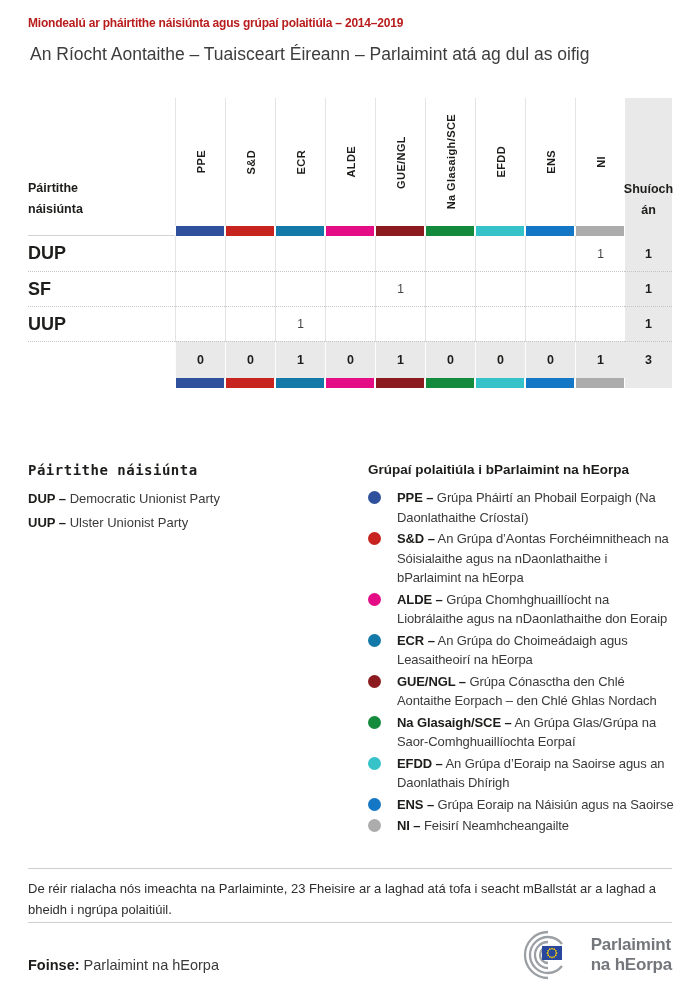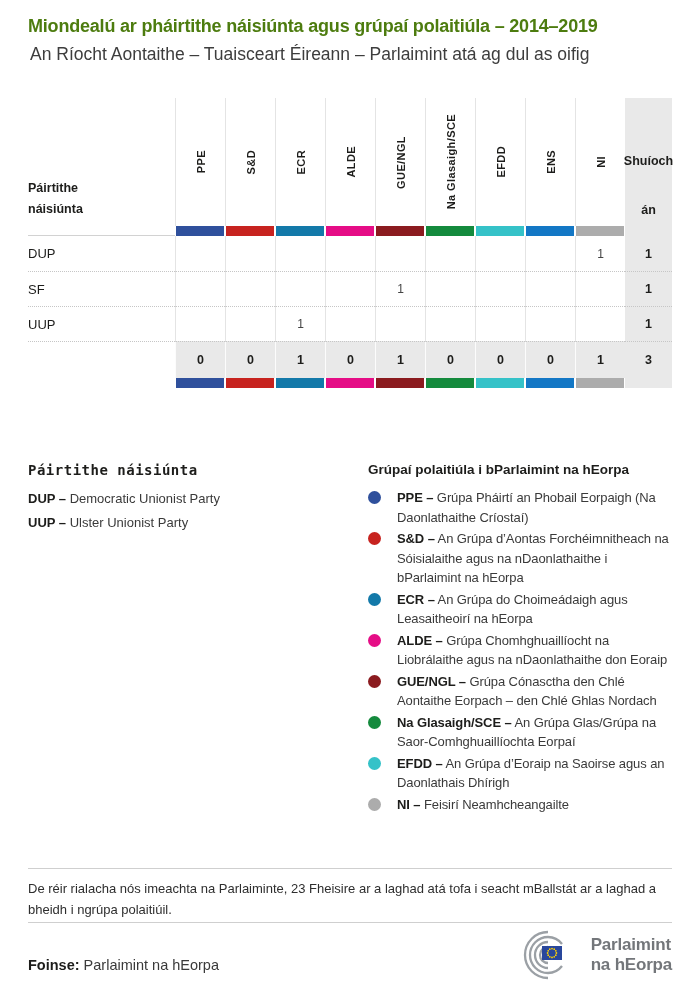--- a/index.html
+++ b/index.html
@@ -1,36 +1,36 @@
 <!DOCTYPE html>
 <html><head>
 <meta charset="utf-8">
 <style>
   html,body{margin:0;padding:0;background:#fff;}
   .page{position:relative;width:700px;height:991px;background:#ffffff;overflow:hidden;
         font-family:"Liberation Sans",sans-serif;color:#1d1d1b;}
-  .title{position:absolute;left:28px;top:16px;font-size:18px;font-weight:700;letter-spacing:-0.2px;color:#4d7c0f;}
+  .title{position:absolute;left:28px;top:16px;font-size:12px;font-weight:700;letter-spacing:-0.2px;color:#b91c1c;}
   .subtitle{position:absolute;left:30px;top:44px;font-size:17.5px;font-weight:400;color:#3d3d3d;}
 
   
   #seats-table{position:absolute;left:28px;top:98px;display:grid;
     grid-template-columns:147px repeat(9,50px) 47px;
     grid-template-rows:128px 10px 35px 35px 35px 37px 10px;}
   .c{box-sizing:border-box;}
   .hc{border-left:1px solid #e4e4e4;display:flex;align-items:center;justify-content:center;}
   .vl{writing-mode:vertical-rl;transform:rotate(180deg);font-weight:700;font-size:11px;letter-spacing:.4px;white-space:nowrap;}
   .corner{display:flex;align-items:flex-end;padding-bottom:6px;font-weight:700;font-size:12.5px;line-height:21px;}
   .corner span{display:inline-block;width:84px;}
   .sh{background:#e9e9e9;display:flex;flex-direction:column;justify-content:flex-end;align-items:center;
-      padding-bottom:5px;font-weight:700;font-size:12.5px;line-height:21px;text-align:center;gap:28px;}
+      padding-bottom:5px;font-weight:700;font-size:12.5px;line-height:21px;text-align:center;}
   .bc{padding:0 1px;display:flex;align-items:center;}
   .bc .bar{width:100%;height:10px;}
   .lstrip{border-bottom:1px solid #d2d2d2;}
   .seats{background:#e9e9e9;}
-  .pl{display:flex;align-items:center;font-weight:400;font-size:13px;}
+  .pl{display:flex;align-items:center;font-weight:700;font-size:18px;}
   .dc{border-left:1px solid #e4e4e4;display:flex;align-items:center;justify-content:center;font-size:12px;color:#444;}
   .sv{background:#e9e9e9;display:flex;align-items:center;justify-content:center;font-weight:700;font-size:12.5px;}
   .tc{background:#e9e9e9;border-left:1px solid rgba(255,255,255,.85);display:flex;align-items:center;justify-content:center;
       font-weight:700;font-size:12.5px;}
   .dot{border-top:1px dotted #c6c6c6;}
 
   
   .legend-left{position:absolute;left:28px;top:462px;width:310px;}
   .mono-heading{font-family:"DejaVu Sans Mono",monospace;font-weight:700;font-size:14px;letter-spacing:.5px;margin-bottom:13px;color:#1d1d1b;}
   .pitem{font-size:13px;color:#3a3a3a;margin-bottom:9px;}
@@ -203,25 +203,26 @@
         <div class="pitem"><b>DUP –</b><span> Democratic Unionist Party</span></div>
         <div class="pitem"><b>UUP –</b><span> Ulster Unionist Party</span></div>
       </div>
   </div>
 
   <div class="legend-right">
     <div class="gheading">Grúpaí polaitiúla i bParlaimint na hEorpa</div>
     <div id="group-items">
         <div class="gitem"><span class="gdot" style="background: rgb(47, 80, 156);"></span><b>PPE –</b><span> Grúpa Pháirtí an Phobail Eorpaigh (Na Daonlathaithe Críostaí)</span></div>
         <div class="gitem"><span class="gdot" style="background: rgb(199, 35, 31);"></span><b>S&amp;D –</b><span> An Grúpa d’Aontas Forchéimnitheach na Sóisialaithe agus na nDaonlathaithe i bParlaimint na hEorpa</span></div>
+        <div class="gitem"><span class="gdot" style="background: rgb(229, 13, 134);"></span><b>ALDE –</b><span> Grúpa Chomhghuaillíocht na Liobrálaithe agus na nDaonlathaithe don Eoraip</span></div>
         <div class="gitem"><span class="gdot" style="background: rgb(19, 121, 169);"></span><b>ECR –</b><span> An Grúpa do Choimeádaigh agus Leasaitheoirí na hEorpa</span></div>
-        <div class="gitem"><span class="gdot" style="background: rgb(229, 13, 134);"></span><b>ALDE –</b><span> Grúpa Chomhghuaillíocht na Liobrálaithe agus na nDaonlathaithe don Eoraip</span></div>
         <div class="gitem"><span class="gdot" style="background: rgb(139, 27, 31);"></span><b>GUE/NGL –</b><span> Grúpa Cónasctha den Chlé Aontaithe Eorpach – den Chlé Ghlas Nordach</span></div>
         <div class="gitem"><span class="gdot" style="background: rgb(20, 138, 61);"></span><b>Na Glasaigh/SCE –</b><span> An Grúpa Glas/Grúpa na Saor-Comhghuaillíochta Eorpaí</span></div>
         <div class="gitem"><span class="gdot" style="background: rgb(53, 194, 200);"></span><b>EFDD –</b><span> An Grúpa d’Eoraip na Saoirse agus an Daonlathais Dhírigh</span></div>
+        <div class="gitem"><span class="gdot" style="background: rgb(19, 119, 197);"></span><b>ENS –</b><span> Grúpa Eoraip na Náisiún agus na Saoirse</span></div>
         <div class="gitem"><span class="gdot" style="background: rgb(172, 172, 172);"></span><b>NI –</b><span> Feisirí Neamhcheangailte</span></div>
       </div>
   </div>
 
   <div class="rule r1"></div>
   <p class="footnote">De réir rialacha nós imeachta na Parlaiminte, 23 Fheisire ar a laghad atá tofa i seacht mBallstát ar a laghad a bheidh i ngrúpa polaitiúil.</p>
   <div class="rule r2"></div>
 
   <div class="source">
     <b>Foinse:</b>

